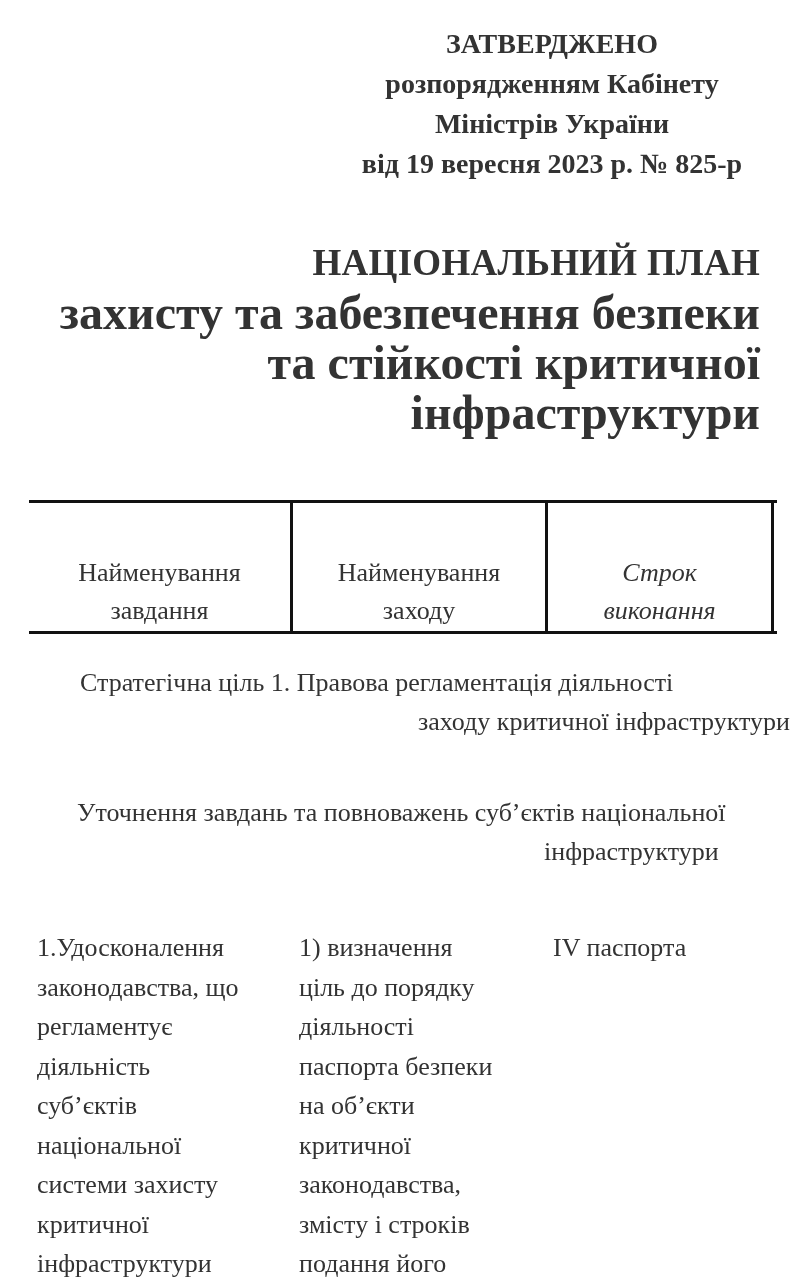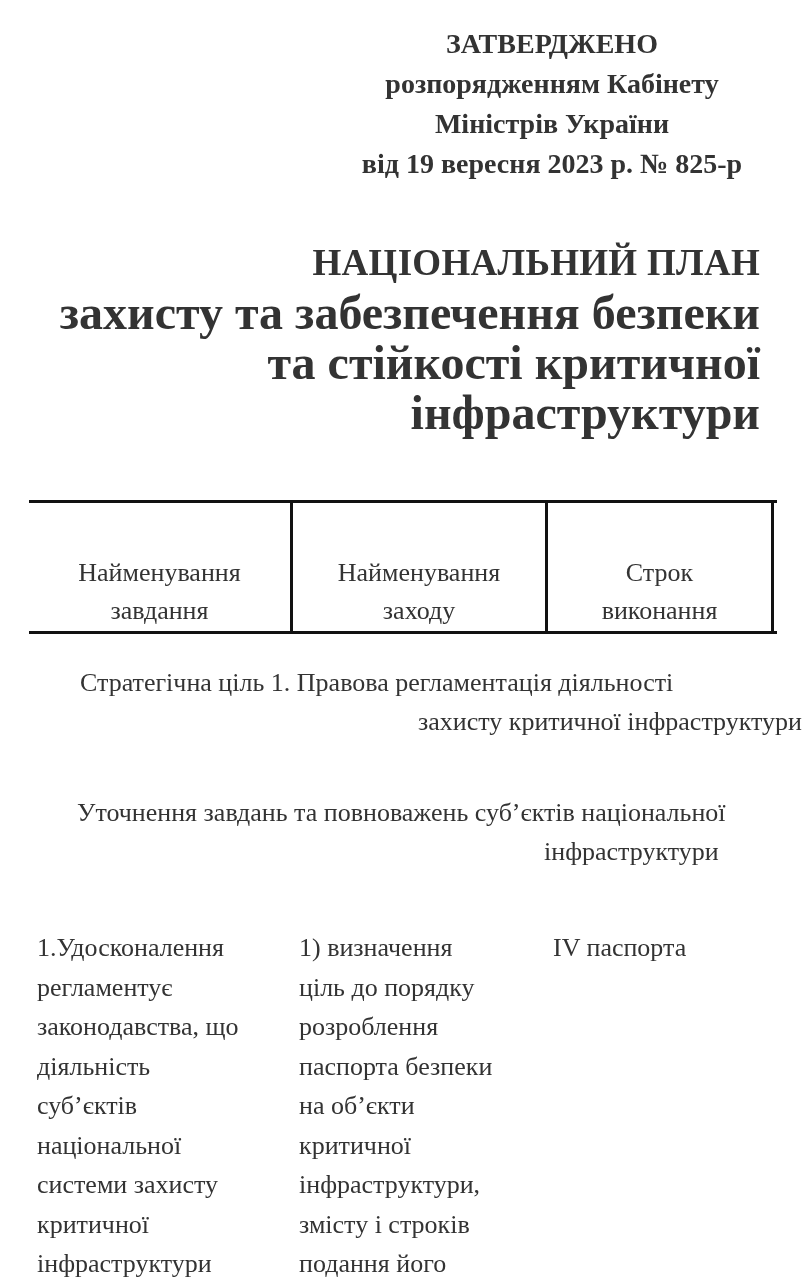--- a/index.html
+++ b/index.html
@@ -120,55 +120,55 @@
   <div class="vline" style="left:742px;"></div>
 
   <div class="th" style="left:0; width:261px;">
     <div>Найменування</div>
     <div>завдання</div>
   </div>
   <div class="th" style="left:264px; width:252px;">
     <div>Найменування</div>
     <div>заходу</div>
   </div>
-  <div class="th" style="left:519px; width:223px;">
+  <div class="th" style="left:519px; width:223px;font-style:italic;">
     <div>Строк</div>
     <div>виконання</div>
   </div>
 </div>
 
 <div class="section" style="top:664px; height:80px;">
   <div class="line" style="left:80px; top:0;">Стратегічна ціль 1. Правова регламентація діяльності</div>
-  <div class="line" style="left:418px; top:39px;">захисту критичної інфраструктури</div>
+  <div class="line" style="left:418px; top:39px;">заходу критичної інфраструктури</div>
 </div>
 
 <div class="section" style="top:794px; height:80px;">
   <div class="line" style="left:77px; top:0;">Уточнення завдань та повноважень суб’єктів національної</div>
   <div class="line" style="left:544px; top:39px;">інфраструктури</div>
 </div>
 
 <div class="cell" style="left:37px;">
   <div>1.Удосконалення</div>
+  <div>законодавства, що</div>
   <div>регламентує</div>
-  <div>законодавства, що</div>
   <div>діяльність</div>
   <div>суб’єктів</div>
   <div>національної</div>
   <div>системи захисту</div>
   <div>критичної</div>
   <div>інфраструктури</div>
 </div>
 
 <div class="cell" style="left:299px;">
   <div>1) визначення</div>
   <div>ціль до порядку</div>
-  <div>розроблення</div>
+  <div>діяльності</div>
   <div>паспорта безпеки</div>
   <div>на об’єкти</div>
   <div>критичної</div>
-  <div>інфраструктури,</div>
+  <div>законодавства,</div>
   <div>змісту і строків</div>
   <div>подання його</div>
 </div>
 
 <div class="cell" style="left:553px;">
   <div>IV паспорта</div>
 </div>
 
 </body></html>

